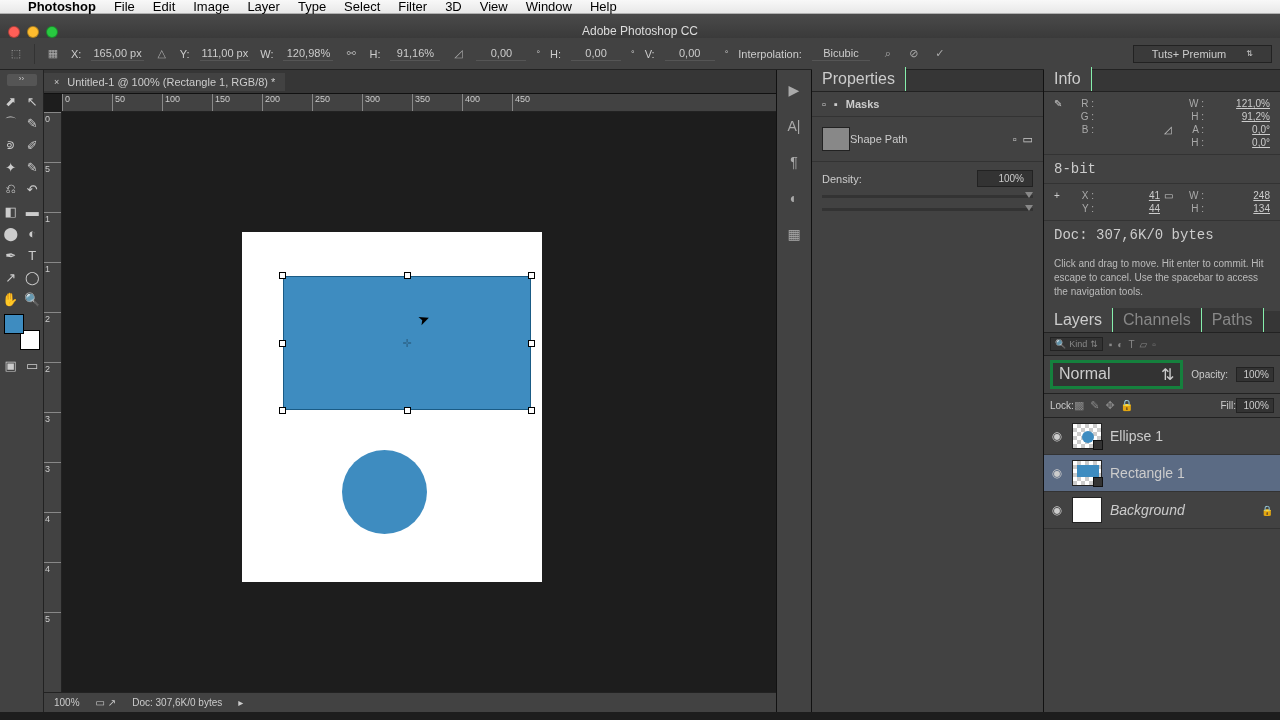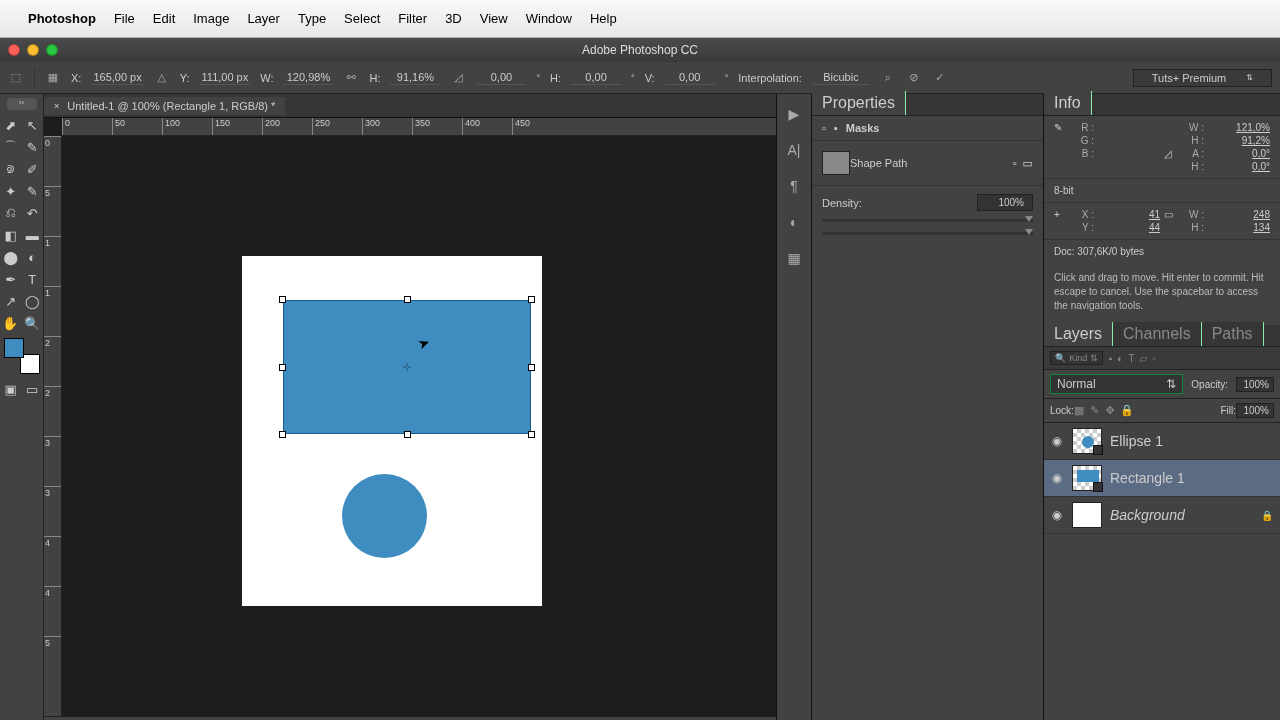--- a/index.html
+++ b/index.html
@@ -1,21 +1,21 @@
 <!DOCTYPE html>
 <html><head>
 <meta charset="utf-8">
 <style>
 * { margin: 0; padding: 0; box-sizing: border-box; font-family: "Lucida Grande", "Helvetica Neue", Arial, sans-serif; }
 body { background: #1d1d1d; width: 1280px; height: 720px; overflow: hidden; color: #ccc; font-size: 11px; user-select: none; }
-.mac-menu { background: linear-gradient(#f8f8f8, #e8e8e8); height: 38px; display: flex; align-items: center; padding: 0 10px; gap: 18px; color: #000; border-bottom: 1px solid #b0b0b0; }
+.mac-menu { background: linear-gradient(#f8f8f8, #e8e8e8); height: 14px; display: flex; align-items: center; padding: 0 10px; gap: 18px; color: #000; border-bottom: 1px solid #b0b0b0; }
 .mac-menu .apple { font-size: 14px; }
 .mac-menu span { font-size: 13px; }
 .mac-menu .appname { font-weight: bold; }
-.titlebar { background: linear-gradient(#4a4a4a, #3a3a3a); height: 24px; display: flex; align-items: center; position: relative; }
+.titlebar { background: linear-gradient(#4a4a4a, #3a3a3a); height: 24px; display: flex; align-items: flex-end; position: relative; }
 .traffic { display: flex; gap: 7px; margin-left: 8px; }
 .tl { width: 12px; height: 12px; border-radius: 50%; border: 1px solid rgba(0,0,0,.3); }
 .tl.r { background: #ff5f57; } .tl.y { background: #febc2e; } .tl.g { background: #28c840; }
 .title-txt { position: absolute; left: 0; right: 0; text-align: center; font-size: 12px; color: #ddd; }
 .options { background: #424242; height: 32px; display: flex; align-items: center; padding: 0 8px; gap: 10px; border-bottom: 1px solid #222; color: #ccc; }
 .opt-lbl { font-size: 11px; }
 .opt-val { font-size: 11px; background: transparent; color: #ccc; min-width: 50px; display: inline-block; border-bottom: 1px solid #555; text-align: center; padding: 1px 2px; }
 .opt-icon { width: 16px; height: 16px; display: flex; align-items: center; justify-content: center; color: #aaa; }
 .opt-sep { width: 1px; height: 20px; background: #333; }
 .opt-right { margin-left: auto; display: flex; align-items: center; gap: 6px; }
@@ -58,25 +58,25 @@
 .sp-swatch { width: 28px; height: 24px; background: #888; border: 1px solid #222; }
 .sp-icons { margin-left: auto; display: flex; gap: 6px; }
 .prop-row { display: flex; justify-content: space-between; align-items: center; padding: 8px 10px; }
 .prop-val { background: #333; padding: 2px 8px; min-width: 56px; text-align: right; border: 1px solid #222; font-size: 10px; }
 .slider-line { height: 3px; background: #333; margin: 0 10px 10px; position: relative; }
 .slider-line::after { content: ""; position: absolute; right: 0; top: -3px; width: 0; height: 0; border-left: 4px solid transparent; border-right: 4px solid transparent; border-top: 6px solid #888; }
 .refine-btn { background: #4a4a4a; border: 1px solid #2a2a2a; color: #999; padding: 4px; width: 130px; text-align: center; margin: 4px 0 4px auto; font-size: 10px; }
 .info-grid { display: grid; grid-template-columns: 18px 18px auto 18px 18px auto; gap: 2px 4px; padding: 6px 10px; font-size: 10px; }
 .info-grid .lbl { text-align: right; color: #aaa; }
 .info-grid .val { text-align: right; min-width: 40px; text-decoration: underline; }
-.info-row { padding: 6px 10px; border-top: 1px solid #333; font-size: 10px; }
+.info-row { padding: 6px 10px; border-top: 1px solid #333; font-size: 14px; font-family: Liberation Mono, monospace; }
 .hint { padding: 8px 10px; font-size: 10px; line-height: 1.4; color: #bbb; }
 .layers-head { display: flex; align-items: center; padding: 4px 6px; gap: 6px; background: #3a3a3a; border-bottom: 1px solid #222; }
 .layers-opts { display: flex; align-items: center; padding: 4px 6px; gap: 8px; border-bottom: 1px solid #222; font-size: 10px; }
-.blend-sel { background: #333; border: 1px solid #15803d; padding: 2px 6px; flex: 1; font-size: 12px; display: flex; justify-content: space-between; }
+.blend-sel { background: #333; border: 3px solid #15803d; padding: 2px 6px; flex: 1; font-size: 16px; display: flex; justify-content: space-between; }
 .num-box { background: #333; border: 1px solid #222; padding: 1px 4px; font-size: 10px; width: 38px; text-align: right; }
 .lock-row { display: flex; align-items: center; padding: 4px 6px; border-bottom: 1px solid #222; font-size: 10px; }
 .lock-icons { display: flex; gap: 6px; color: #888; font-size: 11px; }
 .layer { display: flex; align-items: center; padding: 5px 6px; gap: 8px; border-bottom: 1px solid #333; }
 .layer.sel { background: #5b6b84; }
 .eye { width: 14px; font-size: 12px; text-align: center; }
 .thumb { width: 30px; height: 26px; background: #fff; border: 1px solid #222; position: relative; }
 .thumb.tr { background: repeating-conic-gradient(#ccc 0 25%, #fff 0 50%) 0 0/8px 8px; }
 .thumb .mini { position: absolute; }
 .thumb .rect-m { background: #3e8cc0; width: 22px; height: 12px; top: 4px; left: 4px; }

